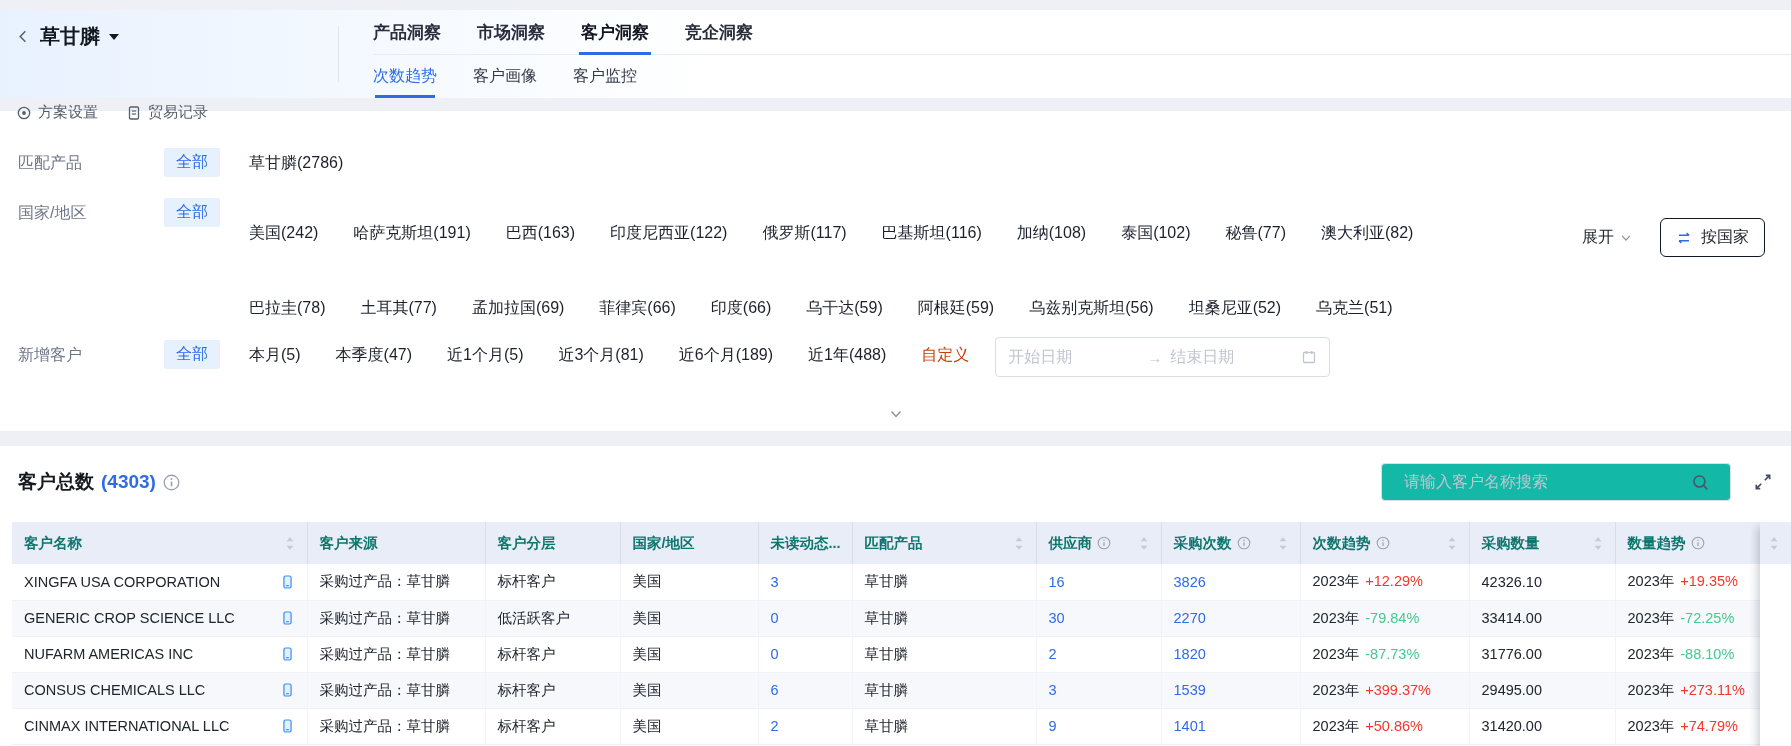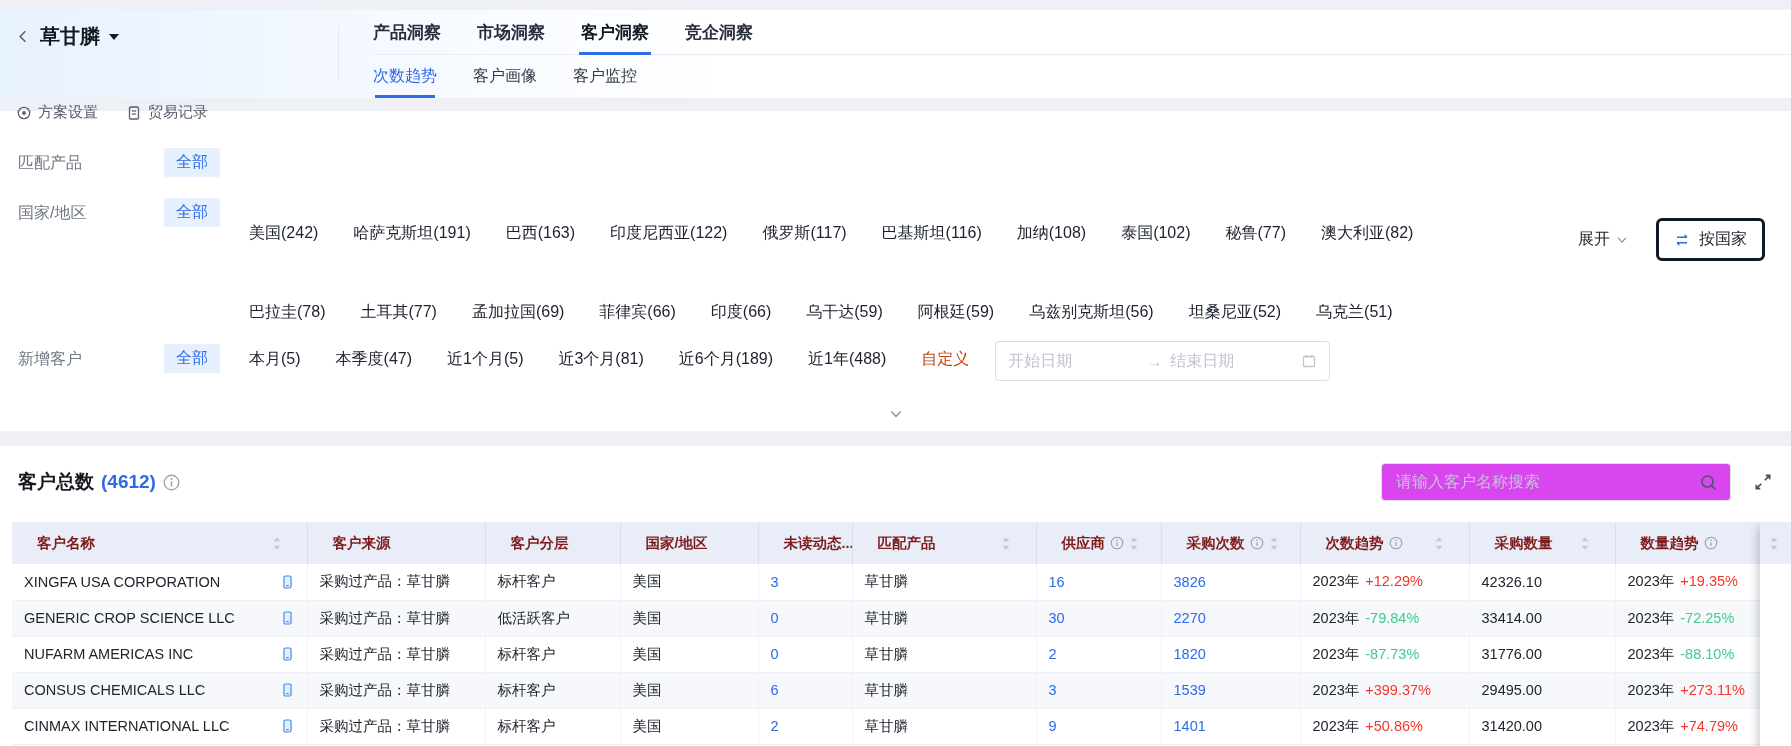--- a/index.html
+++ b/index.html
@@ -40,44 +40,44 @@
   .row-label{width:146px;flex:none;color:#6f7687;padding-top:5px;}
   .chip{flex:none;background:#e7f1fd;color:var(--accent);padding:4px 12px;border-radius:2px;margin-right:29px;cursor:pointer;}
   .row-items,.line-items{display:flex;flex-wrap:wrap;column-gap:35px;row-gap:16px;padding-top:5px;color:#1c212c;}
   .row-items{flex:1;}
   .f-item{cursor:pointer;white-space:nowrap;}
   .country-block{flex:1;display:flex;flex-direction:column;gap:16px;min-width:0;}
   .country-line{display:flex;align-items:flex-start;margin-top:20px;}
   .line-items{flex:1;}
   .row-controls{margin-left:auto;display:flex;align-items:center;gap:28px;flex:none;padding-right:8px;}
   .expand-toggle{display:flex;align-items:center;gap:6px;color:#20252f;cursor:pointer;}
-  .by-country-btn{border:3px solid #0f172a;border-radius:6px;background:#fff;
+  .by-country-btn{border:1px solid #0f172a;border-radius:6px;background:#fff;
     display:flex;align-items:center;gap:9px;padding:8px 15px;font-size:16px;color:#20252f;cursor:pointer;}
   .custom-label{padding-top:5px;cursor:pointer;color:#c2410c;margin-right:26px;white-space:nowrap;}
   .date-range{border:1px solid #d9dde6;border-radius:4px;height:40px;width:335px;box-sizing:border-box;
     display:flex;align-items:center;padding:0 12px;color:#c0c5d0;font-size:16px;flex:none;margin-top:-3px;background:#fff;}
   .date-range .ph{flex:1;}
   .date-range .arrow{color:#c0c5d0;margin:0 8px;flex:none;font-size:15px;}
   .collapse-bar{margin-top:auto;height:30px;display:flex;align-items:center;justify-content:center;color:#8b93a2;cursor:pointer;}
 
   
   .table-card{margin-top:15px;height:332px;background:#fff;box-sizing:border-box;padding-top:16px;position:relative;overflow:hidden;}
   .table-head{display:flex;align-items:center;padding:0 18px;height:40px;}
   .table-title{font-size:19px;font-weight:700;color:#14181f;display:flex;align-items:center;gap:7px;}
   .table-count{color:var(--accent);}
   .head-right{margin-left:auto;display:flex;align-items:center;gap:22px;}
   .search-box{width:350px;height:38px;border:1px solid #dcdfe8;border-radius:4px;box-sizing:border-box;
-    display:flex;align-items:center;padding:0 12px;background:#d946ef;}
+    display:flex;align-items:center;padding:0 20px;background:#14b8a6;}
   .search-box input{border:none;outline:none;flex:1;font-size:16px;color:#333a45;background:transparent;font-family:inherit;}
   .search-box input::placeholder{color:#c0c5d0;}
   .expand-btn{cursor:pointer;color:#434c5e;}
 
   .table-wrap{margin-top:20px;padding-left:12px;position:relative;}
   table{border-collapse:collapse;table-layout:fixed;width:1748px;font-size:14.5px;}
-  th{background:#e9edf8;height:42px;font-weight:700;color:#7f1d1d;text-align:right;padding:0 25px;
+  th{background:#e9edf8;height:42px;font-weight:700;color:#0f766e;text-align:right;padding:0 12px;
      border-right:1px solid #d8ddea;box-sizing:border-box;white-space:nowrap;overflow:hidden;}
   th:last-child{border-right:none;}
   .th-inner{display:flex;align-items:center;gap:5px;}
   .th-inner .sorter{margin-left:auto;}
   td{height:36px;padding:0 12px;border-bottom:1px solid #eef1f6;border-right:1px solid #f1f3f8;
      color:#20262f;box-sizing:border-box;white-space:nowrap;overflow:hidden;background:#fff;}
   td:last-child{border-right:none;}
   tr.stripe td{background:#f6f8fc;}
   th:first-child,td:first-child{box-shadow:7px 0 7px -5px rgba(15,23,42,.13);}
   .name-cell{display:flex;align-items:center;gap:24px;}
@@ -143,20 +143,23 @@
         <div class="sub-tab">客户监控</div>
       </nav>
   </div>
 </header>
 
 <section class="filter-card">
 
   <div class="filter-row">
     <div class="row-label">匹配产品</div>
     <span class="chip">全部</span>
+    <div class="row-items">
+        <span class="f-item">草甘膦(2786)</span>
+      </div>
   </div>
 
   <div class="filter-row">
     <div class="row-label">国家/地区</div>
     <span class="chip">全部</span>
     <div class="country-block">
       <div class="country-line">
         <div class="line-items">
             <span class="f-item">美国(242)</span>
             <span class="f-item">哈萨克斯坦(191)</span>
@@ -235,21 +238,21 @@
     <svg width="14" height="14" viewBox="0 0 14 14">
         <polyline points="2.5,4.5 7,9.5 11.5,4.5" fill="none" stroke="#8b93a2" stroke-width="1.5"></polyline>
       </svg>
   </div>
 </section>
 
 <section class="table-card">
   <div class="table-head">
     <div class="table-title">
       <span>客户总数</span>
-      <span class="table-count">(4612)</span>
+      <span class="table-count">(4303)</span>
       <span class="icon">
         <svg width="17" height="17" viewBox="0 0 14 14">
             <circle cx="7" cy="7" r="6" fill="none" stroke="#9aa1b0" stroke-width="1.1"></circle>
             <circle cx="7" cy="4.1" r="0.85" fill="#9aa1b0"></circle>
             <line x1="7" y1="6.2" x2="7" y2="10.2" stroke="#9aa1b0" stroke-width="1.3"></line>
           </svg>
       </span>
     </div>
     <div class="head-right">
       <div class="search-box">

